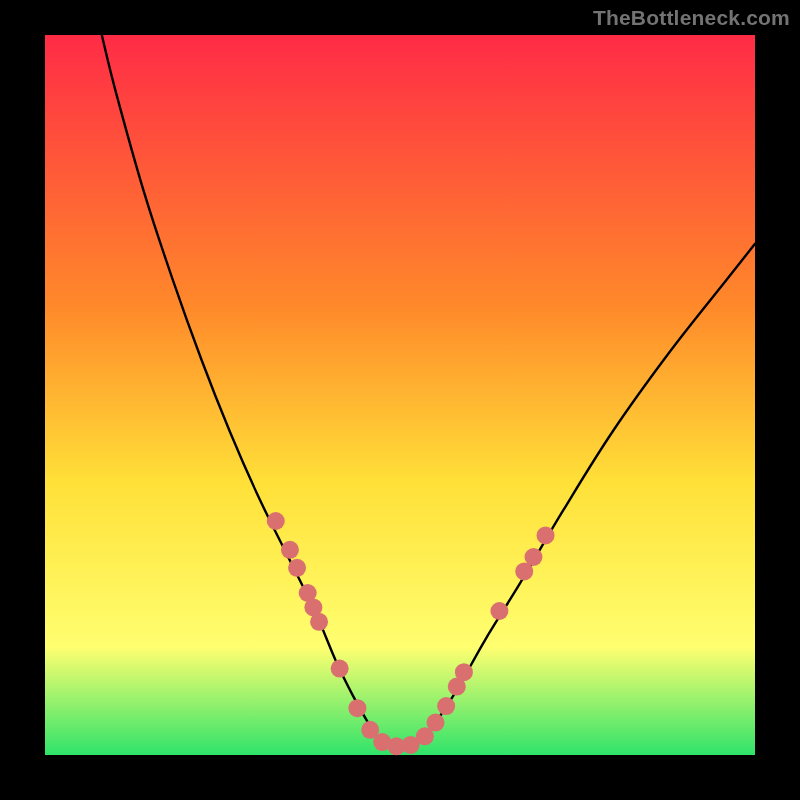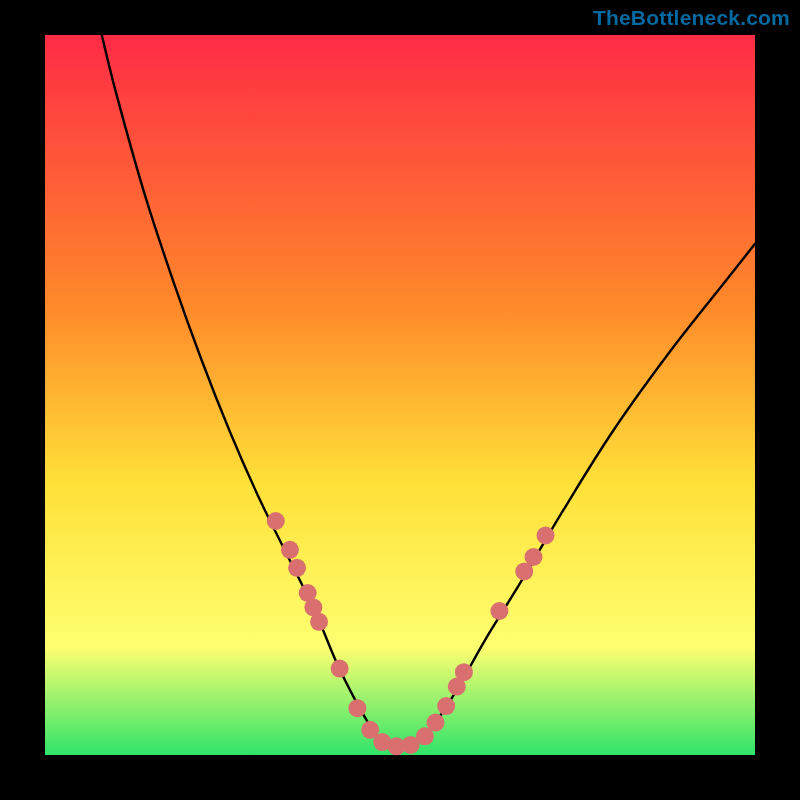--- a/index.html
+++ b/index.html
@@ -13,21 +13,21 @@
   .frame {
     position: relative;
     width: 800px;
     height: 800px;
     background: #000;
   }
   .watermark {
     position: absolute;
     top: 6px;
     right: 10px;
-    color: #0369a1;
+    color: #737373;
     font-size: 21px;
     font-weight: 600;
     letter-spacing: 0.2px;
     z-index: 10;
   }
   svg {
     position: absolute;
     top: 0;
     left: 0;
   }

